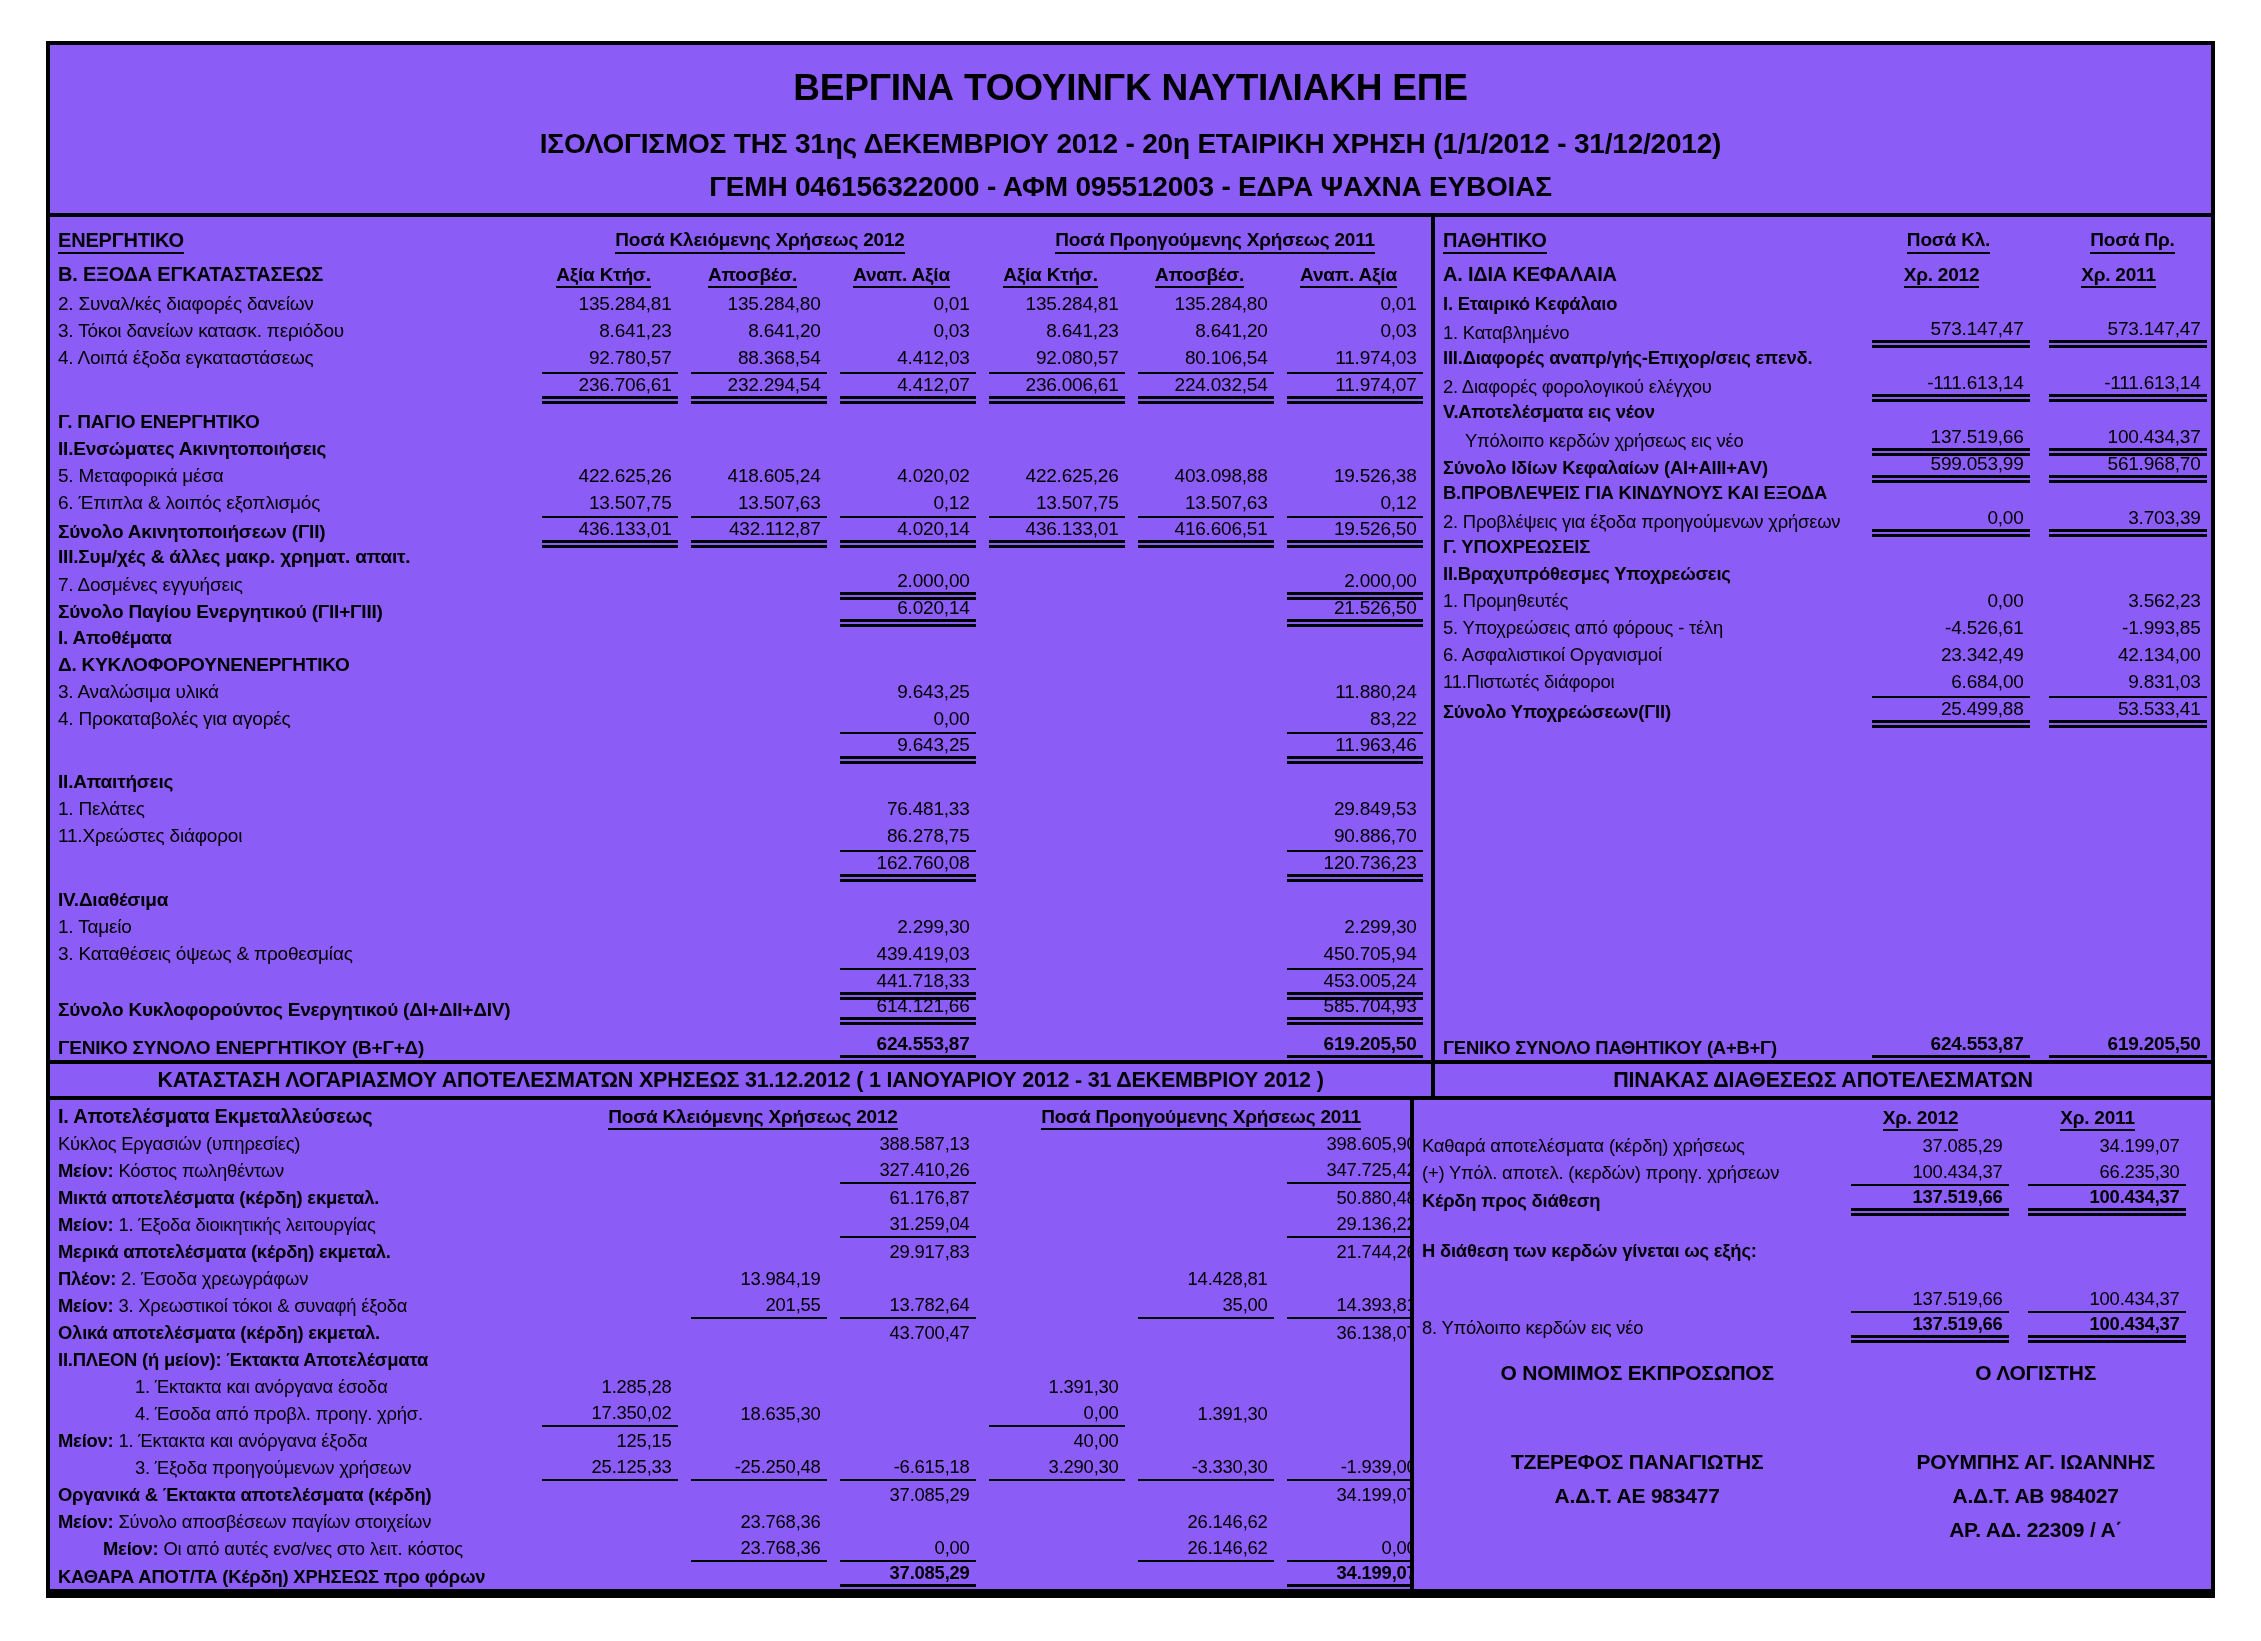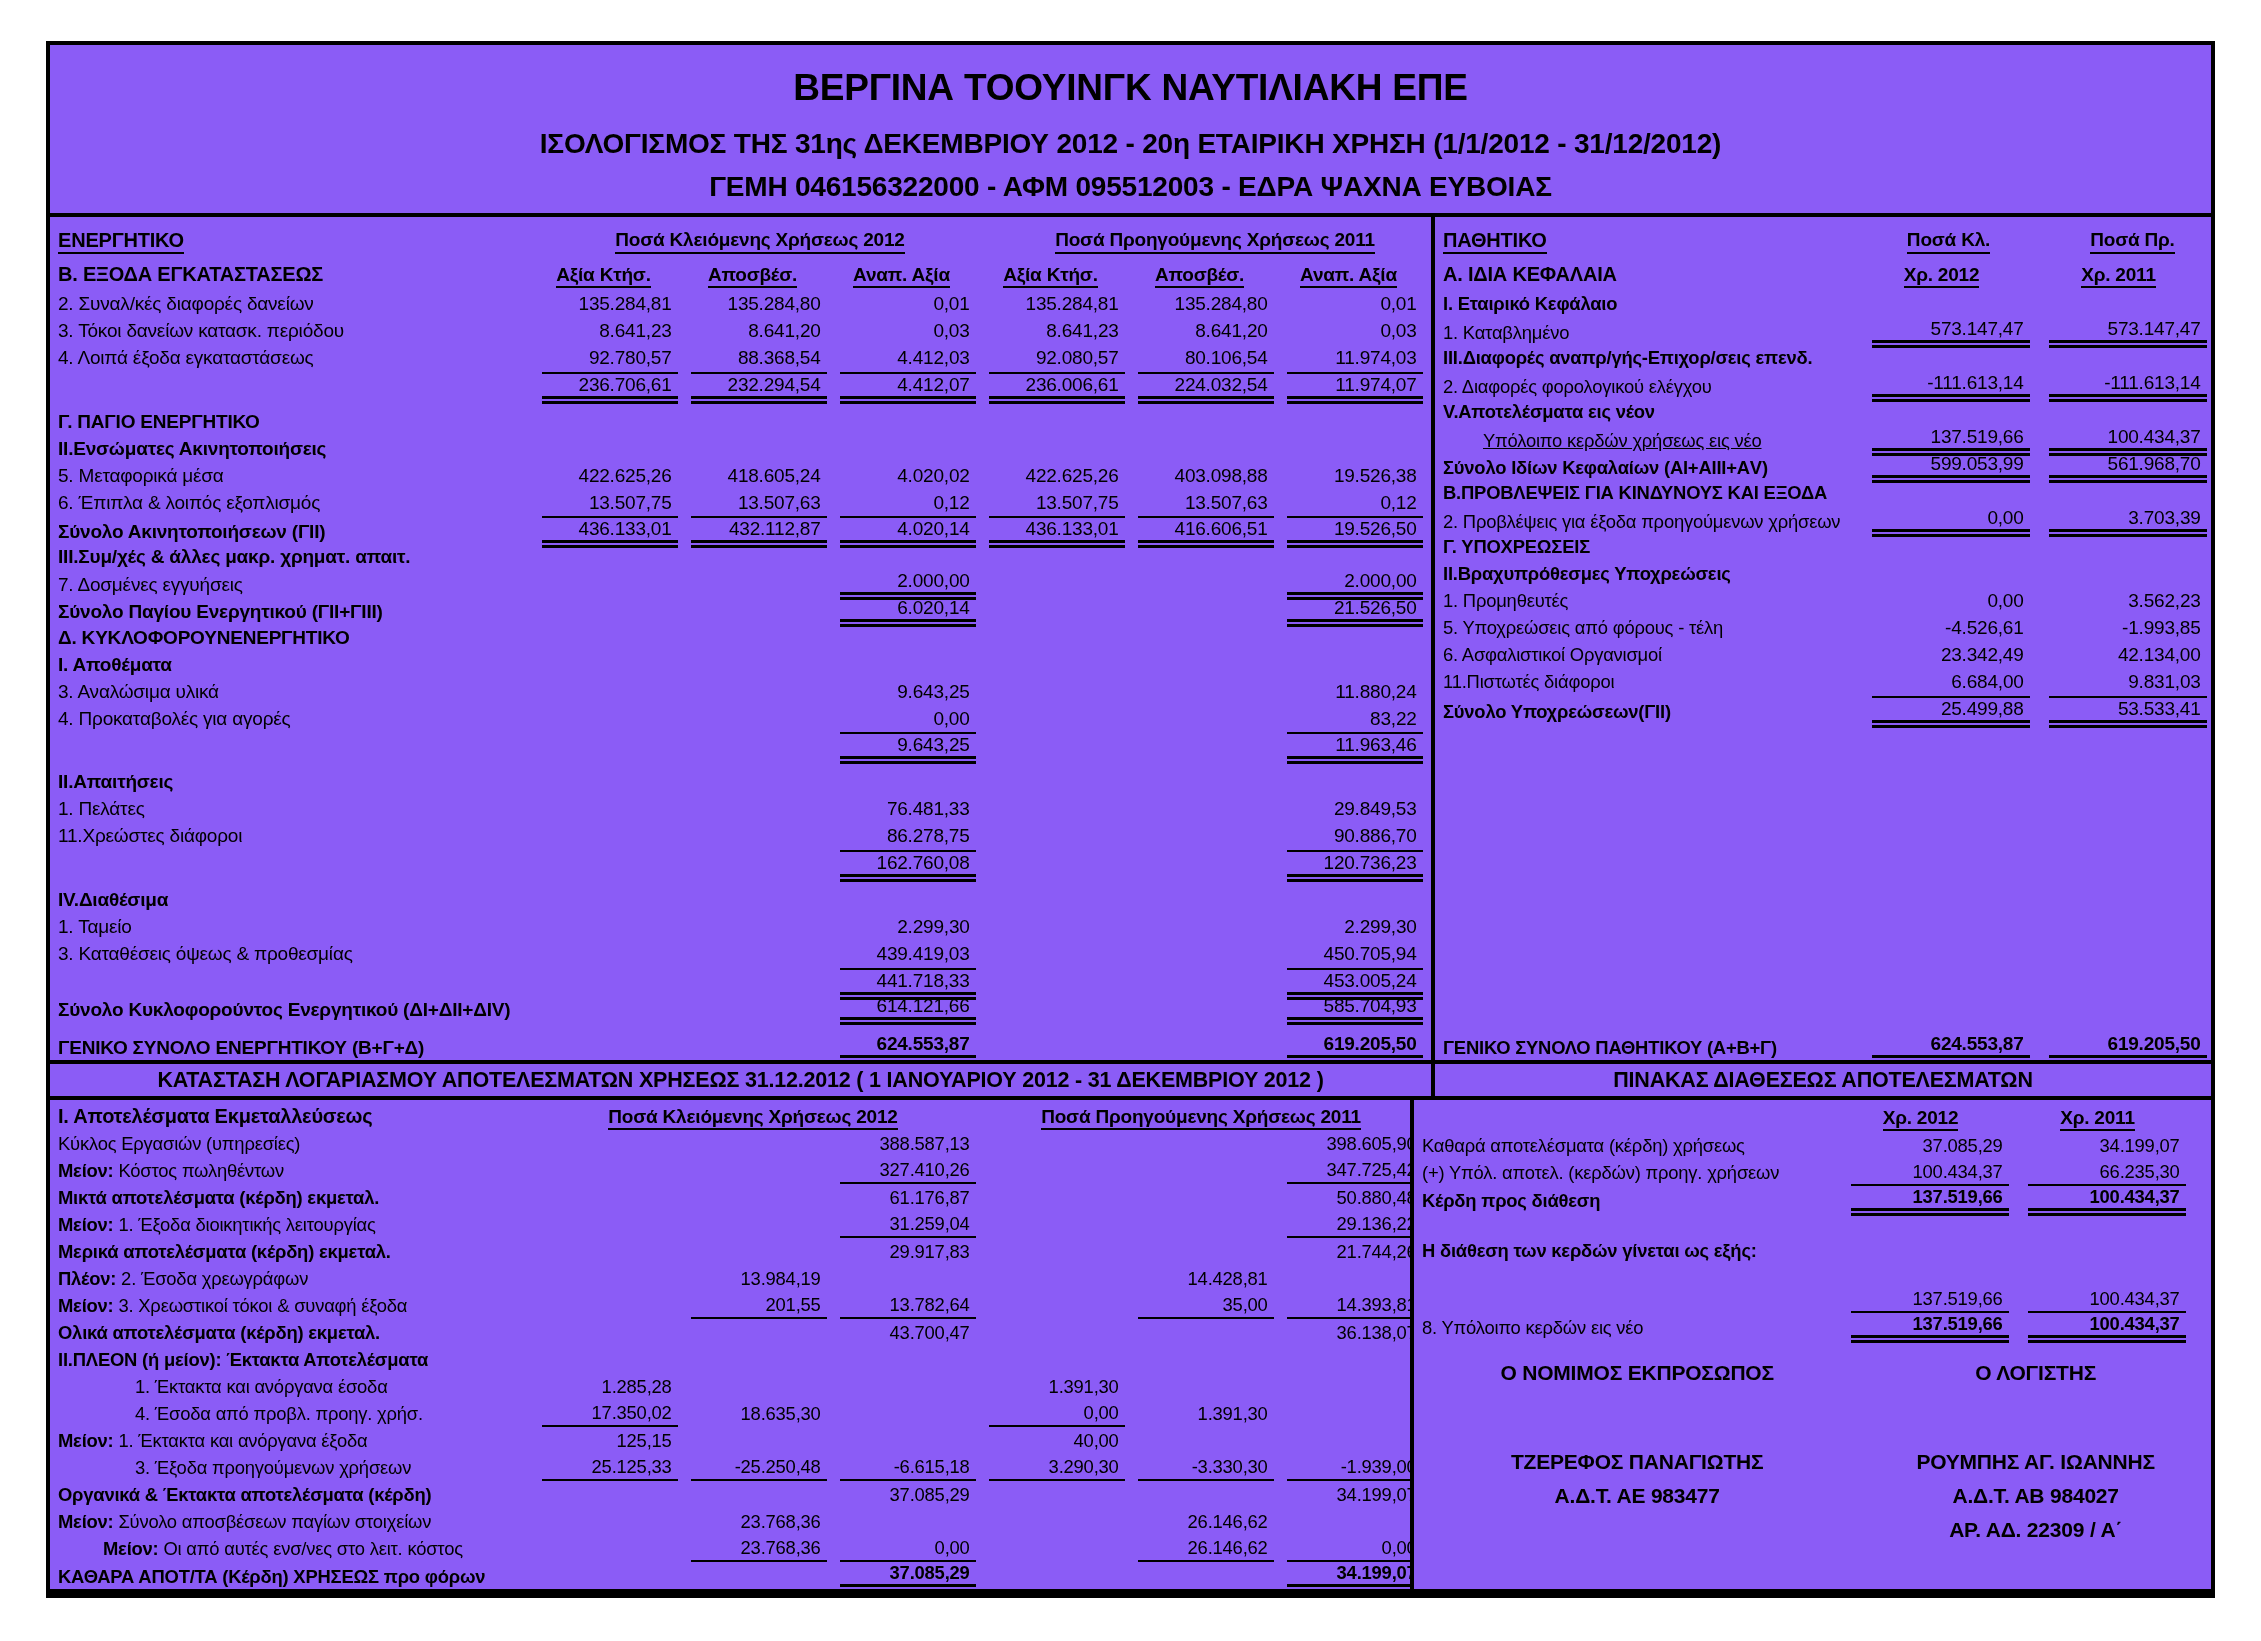--- a/index.html
+++ b/index.html
@@ -207,30 +207,30 @@
           <div class="trow">
             <div class="lcell bold">Σύνολο Παγίου Ενεργητικού (ΓΙΙ+ΓΙΙΙ)</div>
             <div class="ncell"></div>
             <div class="ncell"></div>
             <div class="ncell u-d">6.020,14</div>
             <div class="ncell"></div>
             <div class="ncell"></div>
             <div class="ncell u-d">21.526,50</div>
           </div>
           <div class="trow">
+            <div class="lcell bold">Ι. Αποθέματα</div>
+            <div class="ncell"></div>
+            <div class="ncell"></div>
+            <div class="ncell"></div>
+            <div class="ncell"></div>
+            <div class="ncell"></div>
+            <div class="ncell"></div>
+          </div>
+          <div class="trow">
             <div class="lcell bold">Δ. ΚΥΚΛΟΦΟΡΟΥΝΕΝΕΡΓΗΤΙΚΟ</div>
-            <div class="ncell"></div>
-            <div class="ncell"></div>
-            <div class="ncell"></div>
-            <div class="ncell"></div>
-            <div class="ncell"></div>
-            <div class="ncell"></div>
-          </div>
-          <div class="trow">
-            <div class="lcell bold">Ι. Αποθέματα</div>
             <div class="ncell"></div>
             <div class="ncell"></div>
             <div class="ncell"></div>
             <div class="ncell"></div>
             <div class="ncell"></div>
             <div class="ncell"></div>
           </div>
           <div class="trow">
             <div class="lcell">3. Αναλώσιμα υλικά</div>
             <div class="ncell"></div>
@@ -400,21 +400,21 @@
             <div class="lcell">2. Διαφορές φορολογικού ελέγχου</div>
             <div class="ncell u-d">-111.613,14</div>
             <div class="ncell u-d">-111.613,14</div>
           </div>
           <div class="trow">
             <div class="lcell bold">V.Αποτελέσματα εις νέον</div>
             <div class="ncell"></div>
             <div class="ncell"></div>
           </div>
           <div class="trow">
-            <div class="lcell" style="padding-left: 48px; text-decoration: underline;">Υπόλοιπο κερδών χρήσεως εις νέο</div>
+            <div class="lcell" style="padding-left: 30px;">Υπόλοιπο κερδών χρήσεως εις νέο</div>
             <div class="ncell u-d">137.519,66</div>
             <div class="ncell u-d">100.434,37</div>
           </div>
           <div class="trow">
             <div class="lcell bold">Σύνολο Ιδίων Κεφαλαίων (ΑΙ+ΑΙΙΙ+ΑV)</div>
             <div class="ncell u-d">599.053,99</div>
             <div class="ncell u-d">561.968,70</div>
           </div>
           <div class="trow">
             <div class="lcell bold">Β.ΠΡΟΒΛΕΨΕΙΣ ΓΙΑ ΚΙΝΔΥΝΟΥΣ ΚΑΙ ΕΞΟΔΑ</div>

